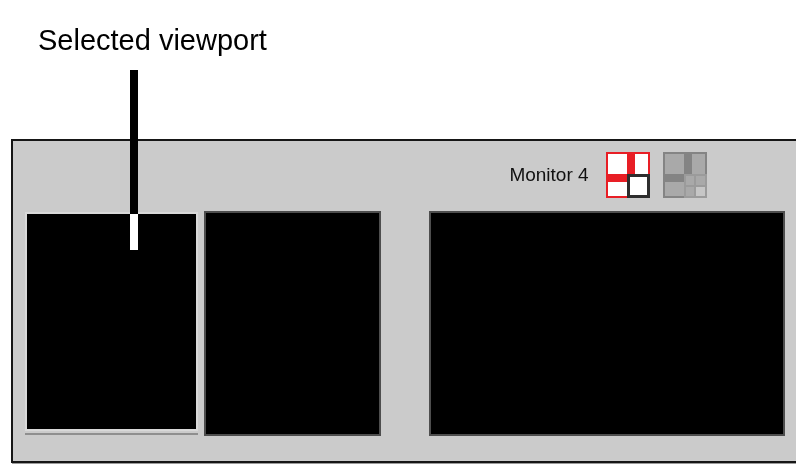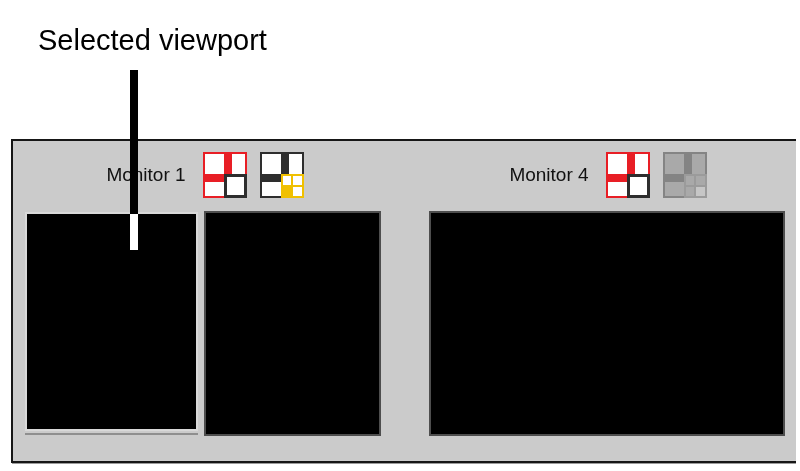--- a/index.html
+++ b/index.html
@@ -91,44 +91,20 @@
 
 <div class="page">
 
   <div class="annotation">Selected viewport</div>
 
   <div class="callout callout-black"></div>
   <div class="callout callout-white"></div>
 
   <div class="panel">
 
-    <div class="mon-header m1">
-      <span class="mon-label">Monitor 1</span>
-
-      <div class="icon-btn">
-        <div class="grid-icon icon-quad">
-          <div class="vline"></div>
-          <div class="hline"></div>
-          <div class="br-cell"></div>
-        </div>
-      </div>
-
-      <div class="icon-btn">
-        <div class="grid-icon icon-sub">
-          <div class="vline"></div>
-          <div class="hline"></div>
-          <div class="br-grid">
-            <i></i>
-              <i></i>
-              <i class="fill"></i>
-              <i></i>
-          </div>
-        </div>
-      </div>
-    </div>
 
     <div class="mon-header m2">
       <span class="mon-label">Monitor 4</span>
 
       <div class="icon-btn">
         <div class="grid-icon icon-quad">
           <div class="vline"></div>
           <div class="hline"></div>
           <div class="br-cell"></div>
         </div>

